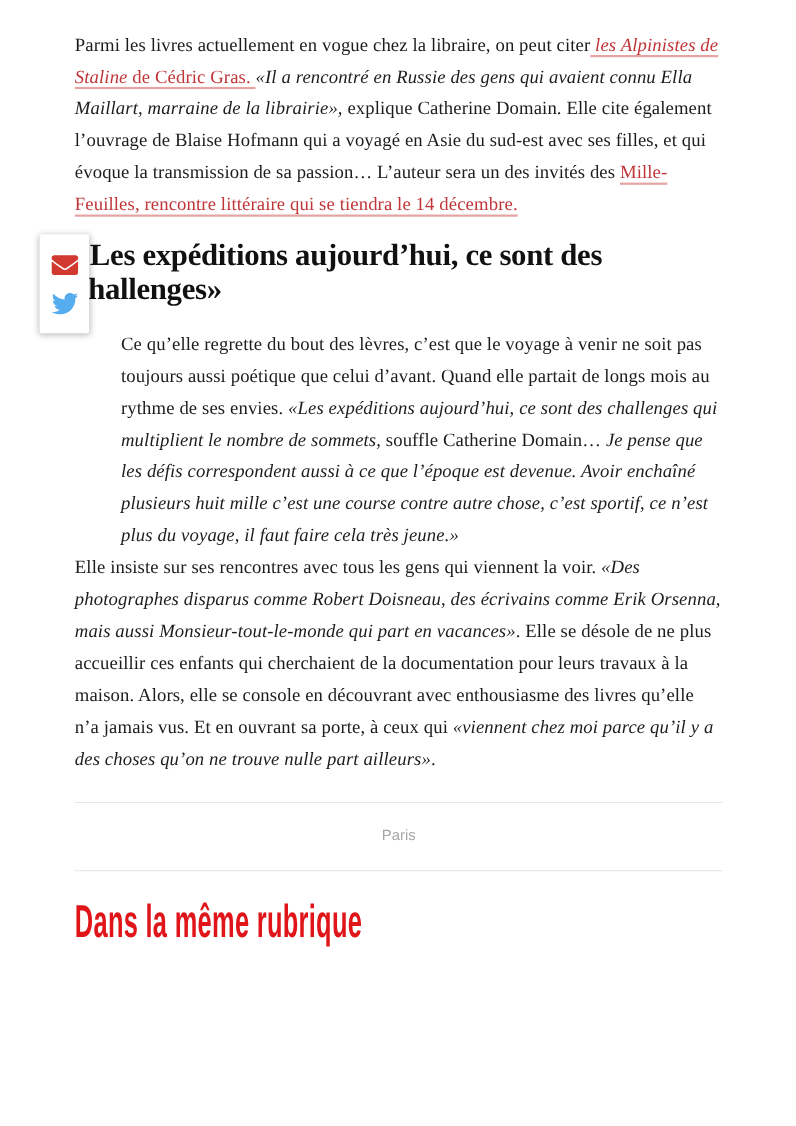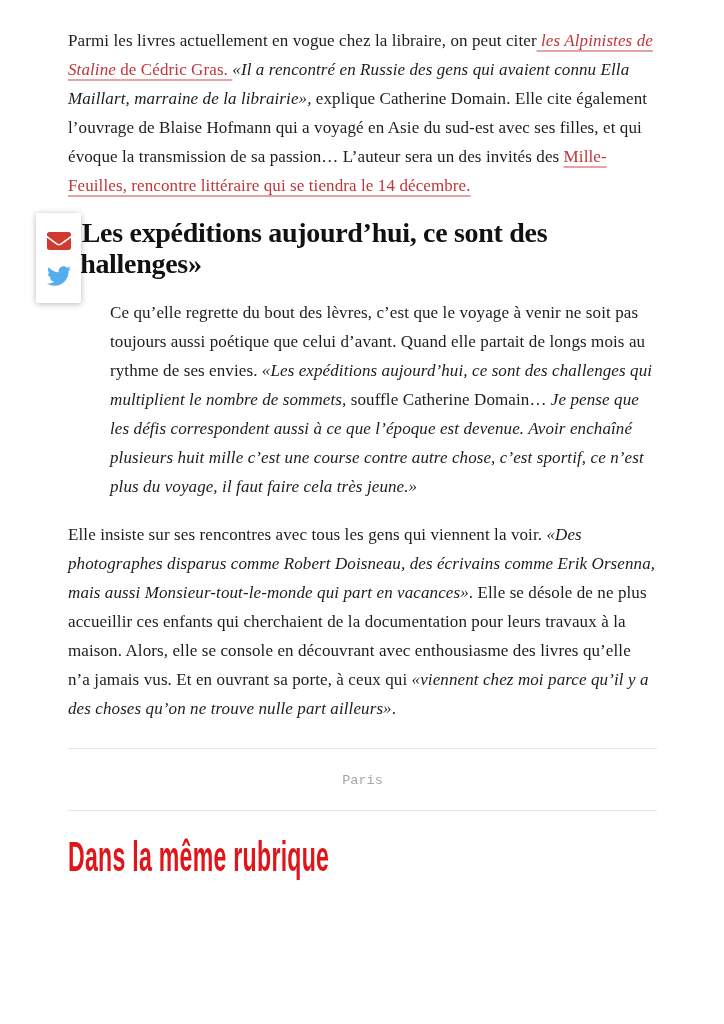--- a/index.html
+++ b/index.html
@@ -20,21 +20,21 @@
     width: 589px;
   }
   .body-par {
     font-size: 17px;
     line-height: 29px;
     color: var(--text, #1c1c1c);
     letter-spacing: 0.1px;
   }
   .par-1 { margin-top: 26px; }
   .par-2 { margin-top: 19px; margin-left: 42px; }
-  .par-3 { margin-top: 19px; }
+  .par-3 { }
   .seg.italic, .seg.link-italic { font-style: italic; }
   a.seg {
     color: var(--link_red, #c03538);
     text-decoration: underline;
     text-decoration-color: var(--link_underline, #e5a3a4);
     text-decoration-thickness: 2px;
     text-underline-offset: 4px;
     cursor: pointer;
   }
   h2.article-subhead {
@@ -50,21 +50,21 @@
     border: none;
     border-top: 1px solid var(--divider, #e7e7e7);
     height: 0;
   }
   .rule-top { margin-top: 25px; }
   .tag-row {
     text-align: center;
     padding: 21px 0 22px 0;
   }
   .tag-link {
-    font-family: Liberation Mono, monospace;
+    font-family: Liberation Sans, sans-serif;
     font-size: 13.5px;
     color: var(--muted, #a6a6a6);
     text-decoration: none;
     cursor: pointer;
   }
   .related-heading {
     margin-top: 24px;
     font-family: "Liberation Sans", sans-serif;
     font-weight: 700;
     font-size: 42px;

